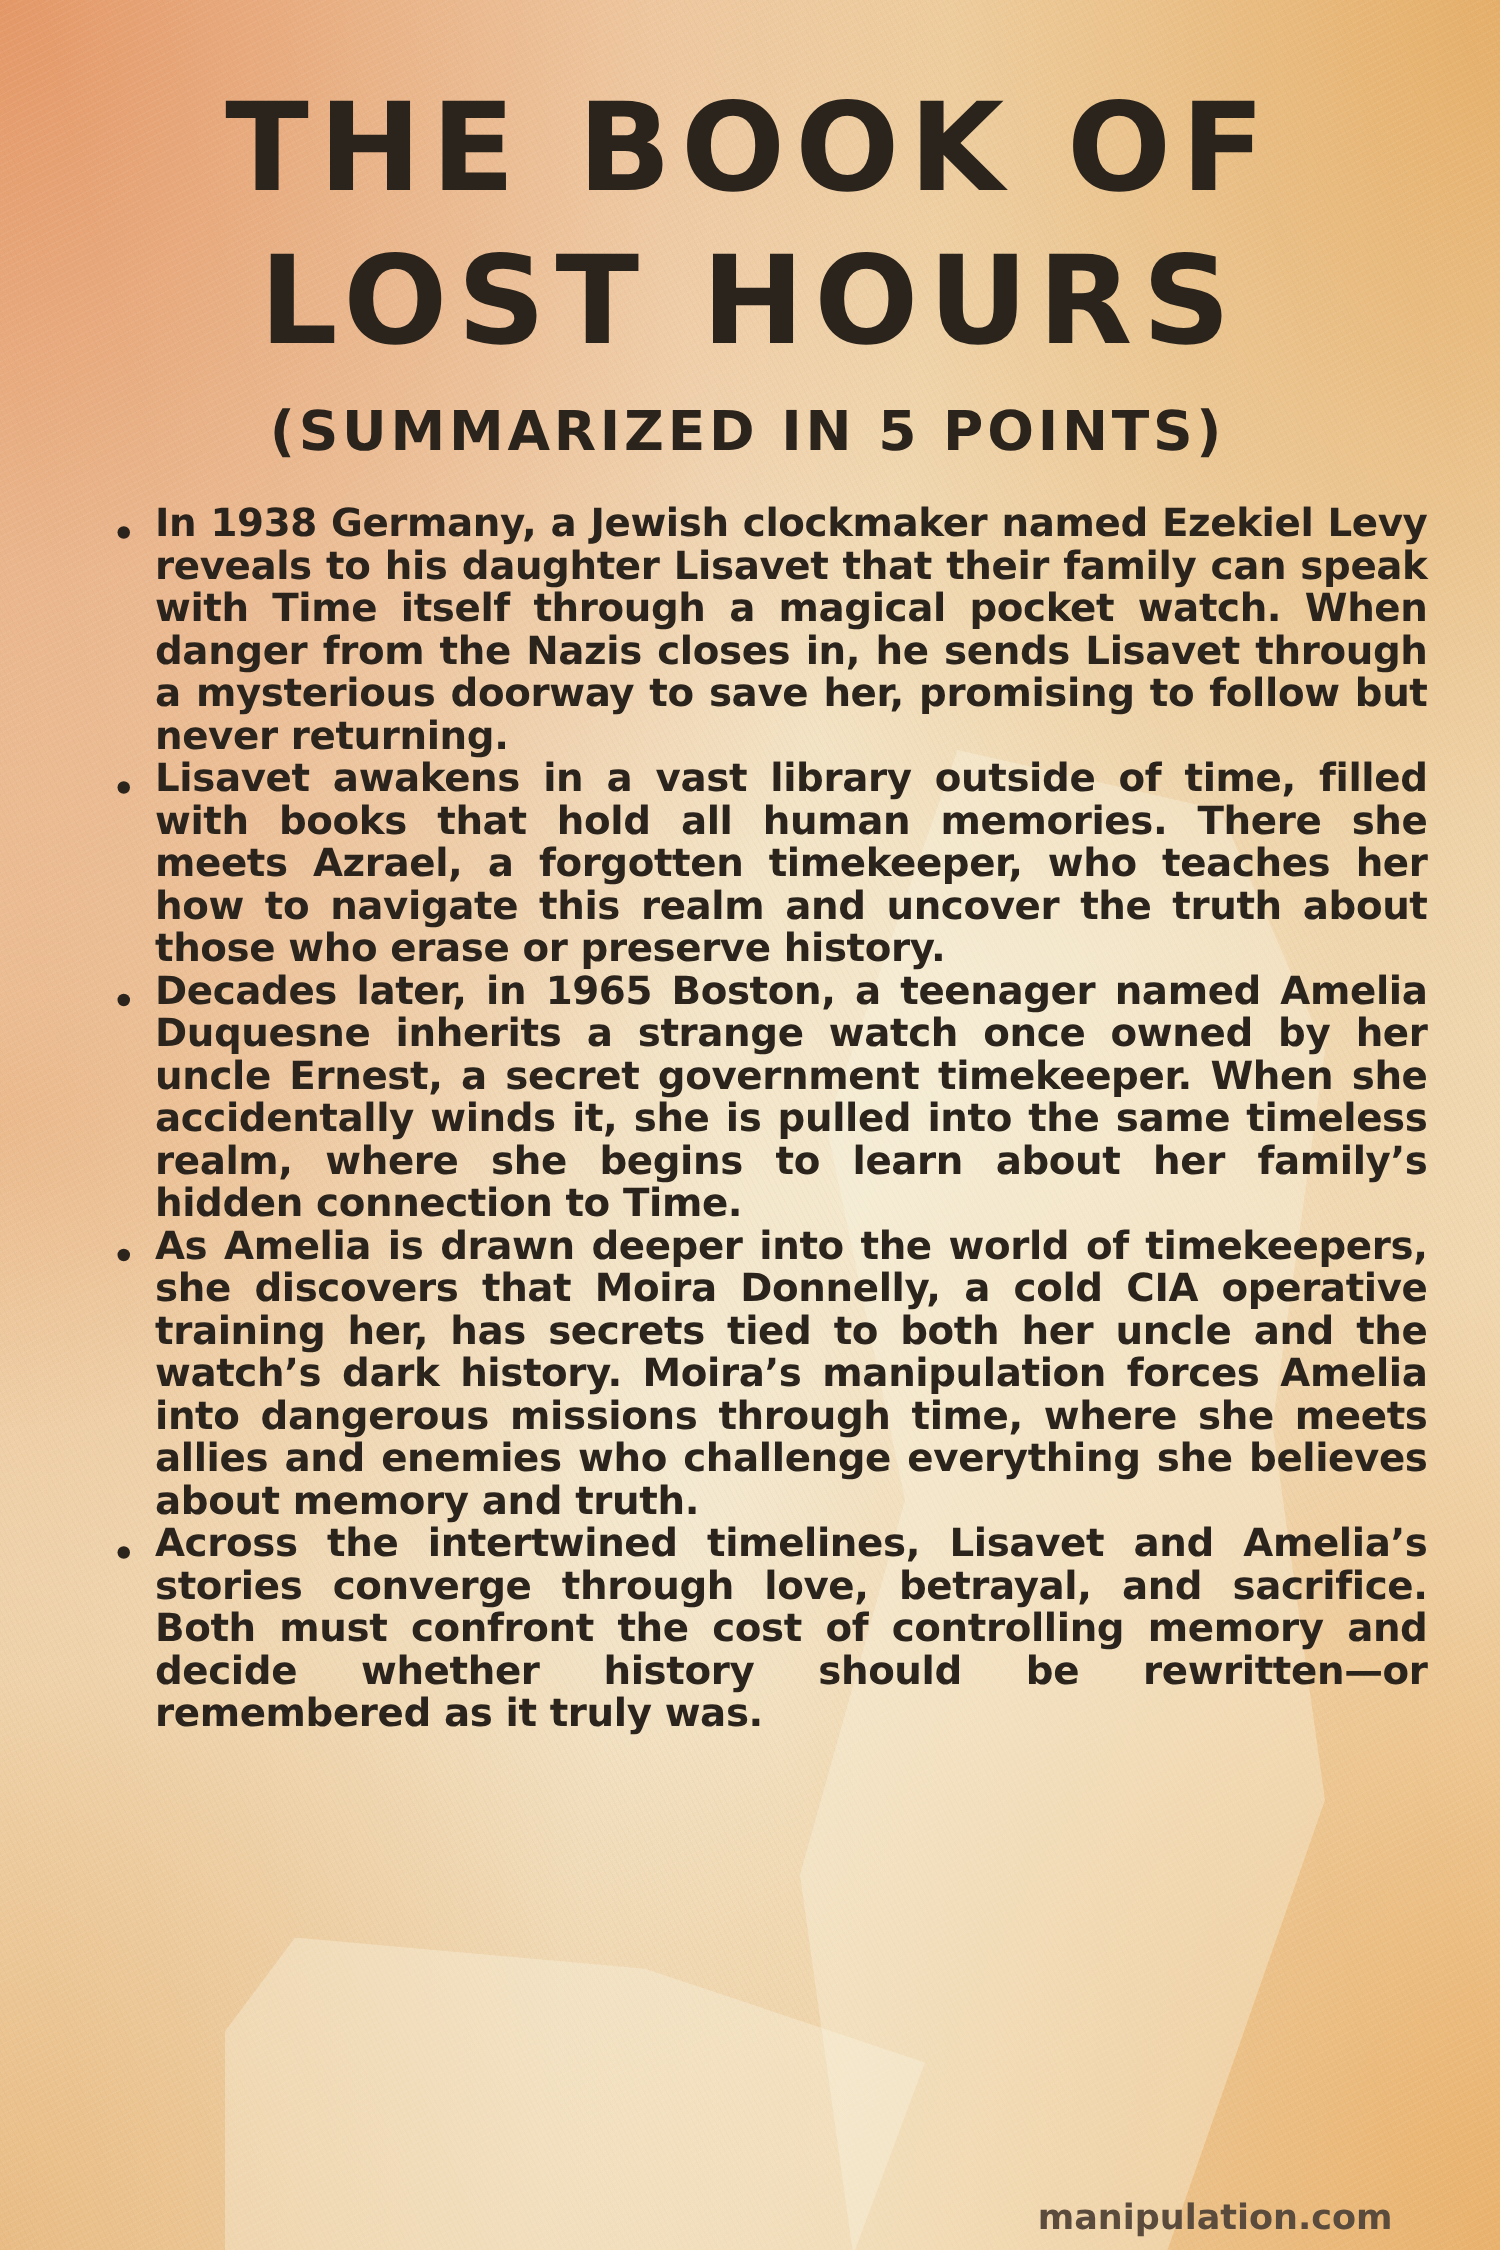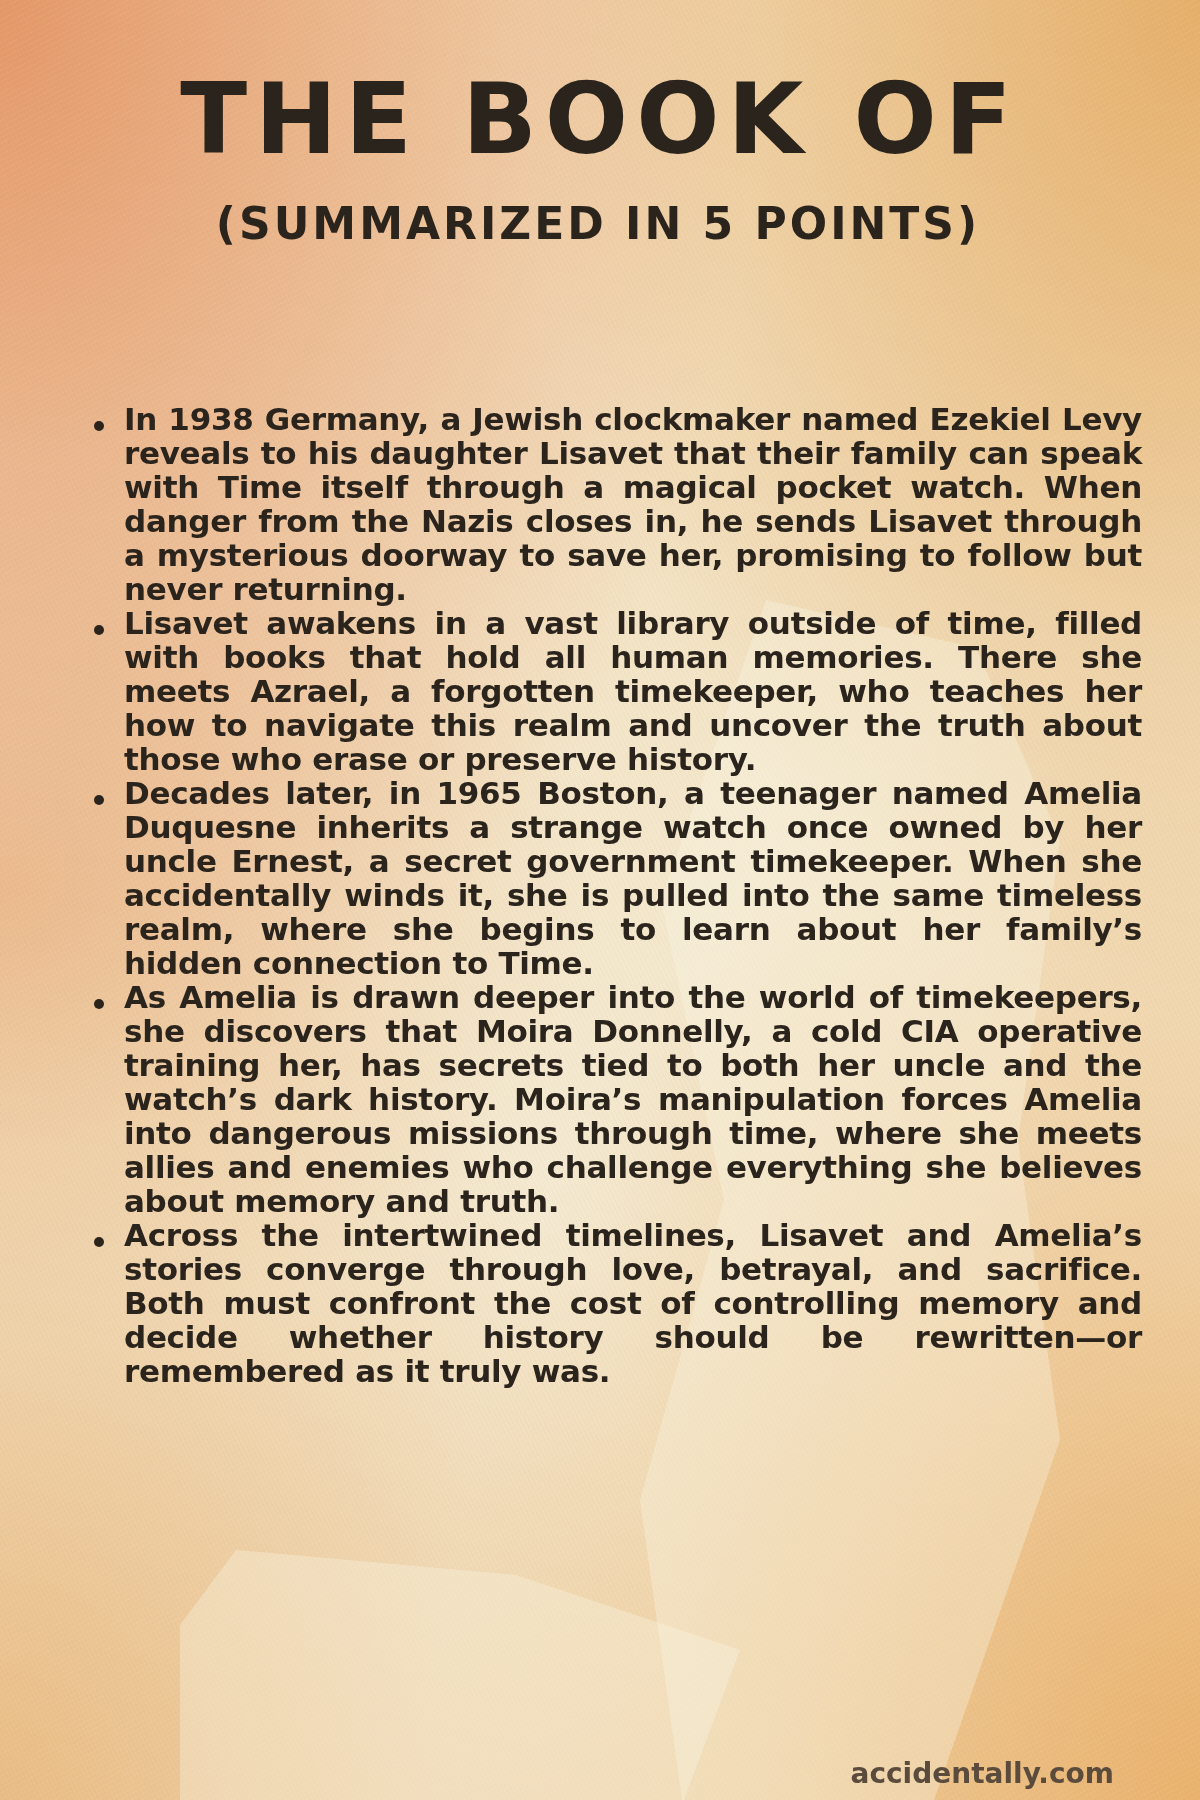--- a/index.html
+++ b/index.html
@@ -112,20 +112,21 @@
 </head>
 <body>
 
 <div class="texture"></div>
 <div class="paper-patch patch-1"></div>
 <div class="paper-patch patch-2"></div>
 
 <header class="header">
   <h1 class="title">
     <span class="title-line">THE BOOK OF</span>
+    <span class="title-line">LOST HOURS</span>
   </h1>
   <h2 class="subtitle">(SUMMARIZED IN 5 POINTS)</h2>
 </header>
 
 <ul class="points">
   <li class="point">
     <span class="bullet"></span>
     <span>In 1938 Germany, a Jewish clockmaker named Ezekiel Levy reveals to his daughter Lisavet that their family can speak with Time itself through a magical pocket watch. When danger from the Nazis closes in, he sends Lisavet through a mysterious doorway to save her, promising to follow but never returning.</span>
   </li>
   <li class="point">
@@ -139,13 +140,13 @@
   <li class="point">
     <span class="bullet"></span>
     <span>As Amelia is drawn deeper into the world of timekeepers, she discovers that Moira Donnelly, a cold CIA operative training her, has secrets tied to both her uncle and the watch’s dark history. Moira’s manipulation forces Amelia into dangerous missions through time, where she meets allies and enemies who challenge everything she believes about memory and truth.</span>
   </li>
   <li class="point">
     <span class="bullet"></span>
     <span>Across the intertwined timelines, Lisavet and Amelia’s stories converge through love, betrayal, and sacrifice. Both must confront the cost of controlling memory and decide whether history should be rewritten—or remembered as it truly was.</span>
   </li>
 </ul>
 
-<div class="footer">accidentally.com</div>
+<div class="footer">manipulation.com</div>
 
 </body></html>

